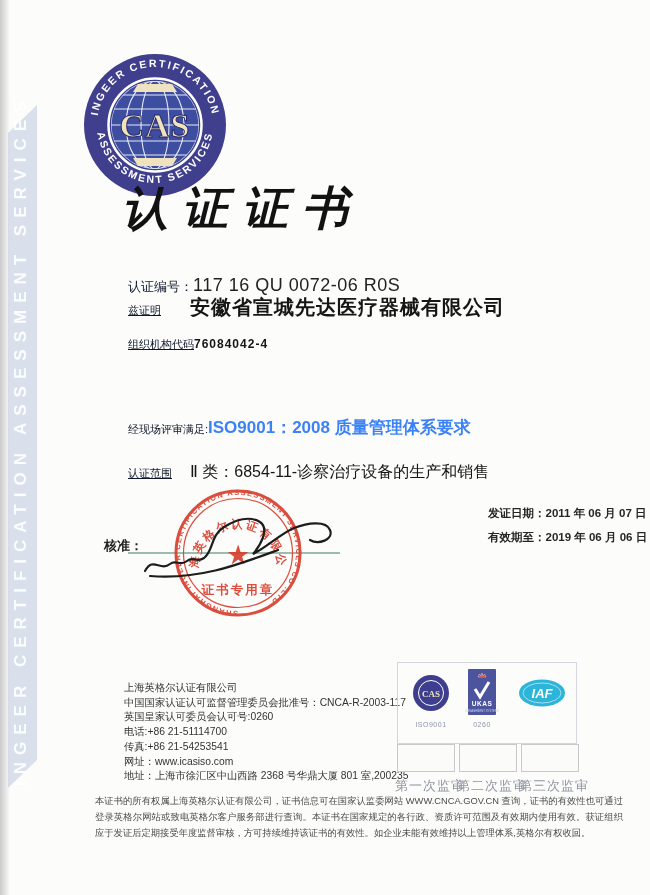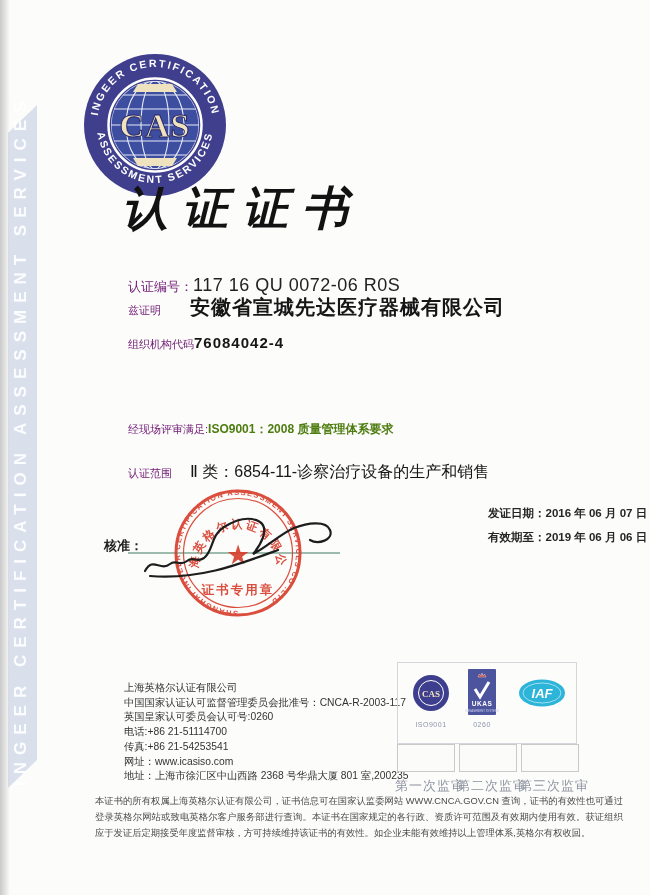--- a/index.html
+++ b/index.html
@@ -9,28 +9,28 @@
     background:linear-gradient(to right,#c9c9c9,rgba(201,201,201,0));}
   .side-band{position:absolute;left:8px;top:105px;width:29px;height:690px;background:#d9dfeb;
     clip-path:polygon(0 28px,100% 0,100% 655px,0 683px);}
   .band-text{position:absolute;left:11px;top:786px;width:665px;transform:rotate(-90deg);
     transform-origin:left top;font-size:17px;font-weight:bold;letter-spacing:7px;
     color:rgba(255,255,255,0.92);white-space:nowrap;}
   .cas-logo{position:absolute;left:80px;top:50px;}
   .title{position:absolute;left:122px;top:178px;font-size:46px;font-weight:900;
     letter-spacing:14px;color:#121212;font-style:italic;}
   .row{position:absolute;left:128px;display:flex;align-items:baseline;white-space:nowrap;}
-  .lbl{font-size:11px;color:#701a75;flex:none;margin-top:24px;}
-  .lbl.w{min-width:62px;}
+  .lbl{font-size:11px;color:#0f172a;flex:none;margin-top:24px;}
+  .lbl.w{min-width:62px;text-decoration:underline;}
   .val{color:#161616;}
   .num{font-size:18px;color:#222;letter-spacing:0.5px;}
   .company{font-size:20px;font-weight:bold;letter-spacing:1px;}
-  .orgcode{font-size:15px;font-weight:bold;letter-spacing:1px;}
+  .orgcode{font-size:12px;font-weight:bold;letter-spacing:1px;}
   .addr{font-size:17px;font-weight:bold;}
-  .std{font-size:12px;font-weight:600;color:#4d7c0f;}
+  .std{font-size:17px;font-weight:600;color:#3b82f6;}
   .scope{font-size:16px;font-weight:normal;}
   .dates{position:absolute;left:488px;top:501px;font-size:11.5px;font-weight:bold;
     color:#262626;line-height:24px;white-space:nowrap;}
   .approve-lbl{position:absolute;left:104px;top:537px;font-size:13px;font-weight:bold;color:#222;}
   .approval-svg{position:absolute;left:90px;top:468px;pointer-events:none;}
   .footer-lines{position:absolute;left:124px;top:681px;font-size:10.3px;color:#333;
     line-height:14.7px;white-space:nowrap;}
   .logos-box{position:absolute;left:397px;top:662px;width:180px;height:82px;
     border:1px solid #d3d7dd;box-sizing:border-box;}
   .audit-box{position:absolute;top:744px;width:58px;height:28px;border:1px solid #c9c9c9;
@@ -104,21 +104,21 @@
     <span class="val std">ISO9001：2008 质量管理体系要求</span>
   </div>
 
   <div class="row" style="top:442px">
     <span class="lbl w">认证范围</span>
     <span class="val scope">Ⅱ 类：6854-11-诊察治疗设备的生产和销售</span>
   </div>
 
   <div class="dates">
     <div>
-      <span>发证日期：</span><span>2016 年 06 月 07 日</span>
+      <span>发证日期：</span><span>2011 年 06 月 07 日</span>
     </div>
     <div>
       <span>有效期至：</span><span>2019 年 06 月 06 日</span>
     </div>
   </div>
 
   <div class="approve-lbl">核准：</div>
 
   <svg class="approval-svg" width="350" height="185" viewBox="0 0 350 185">
     <defs>

